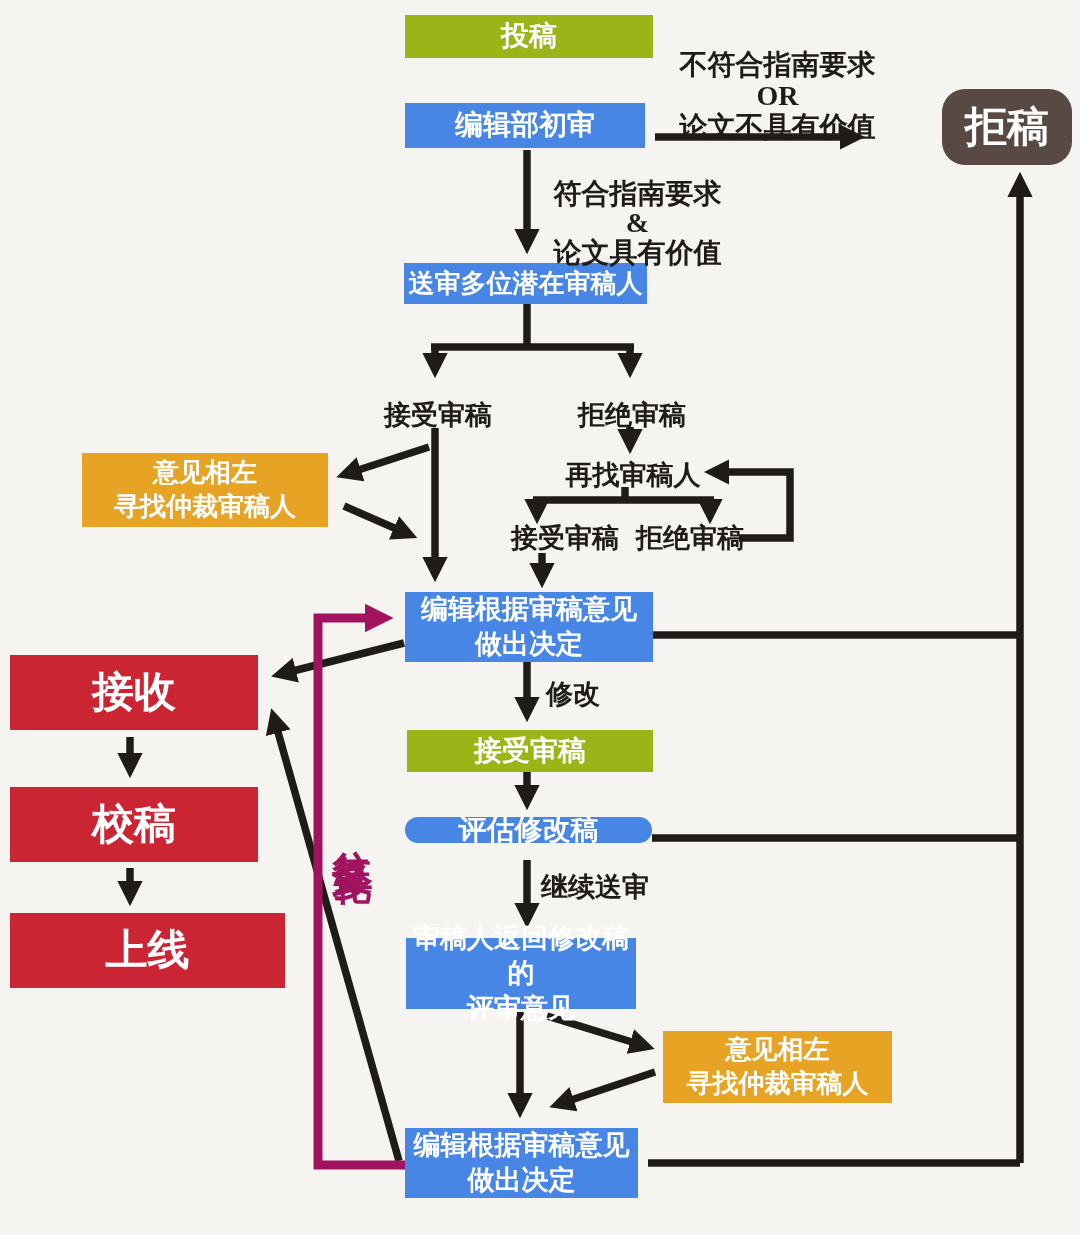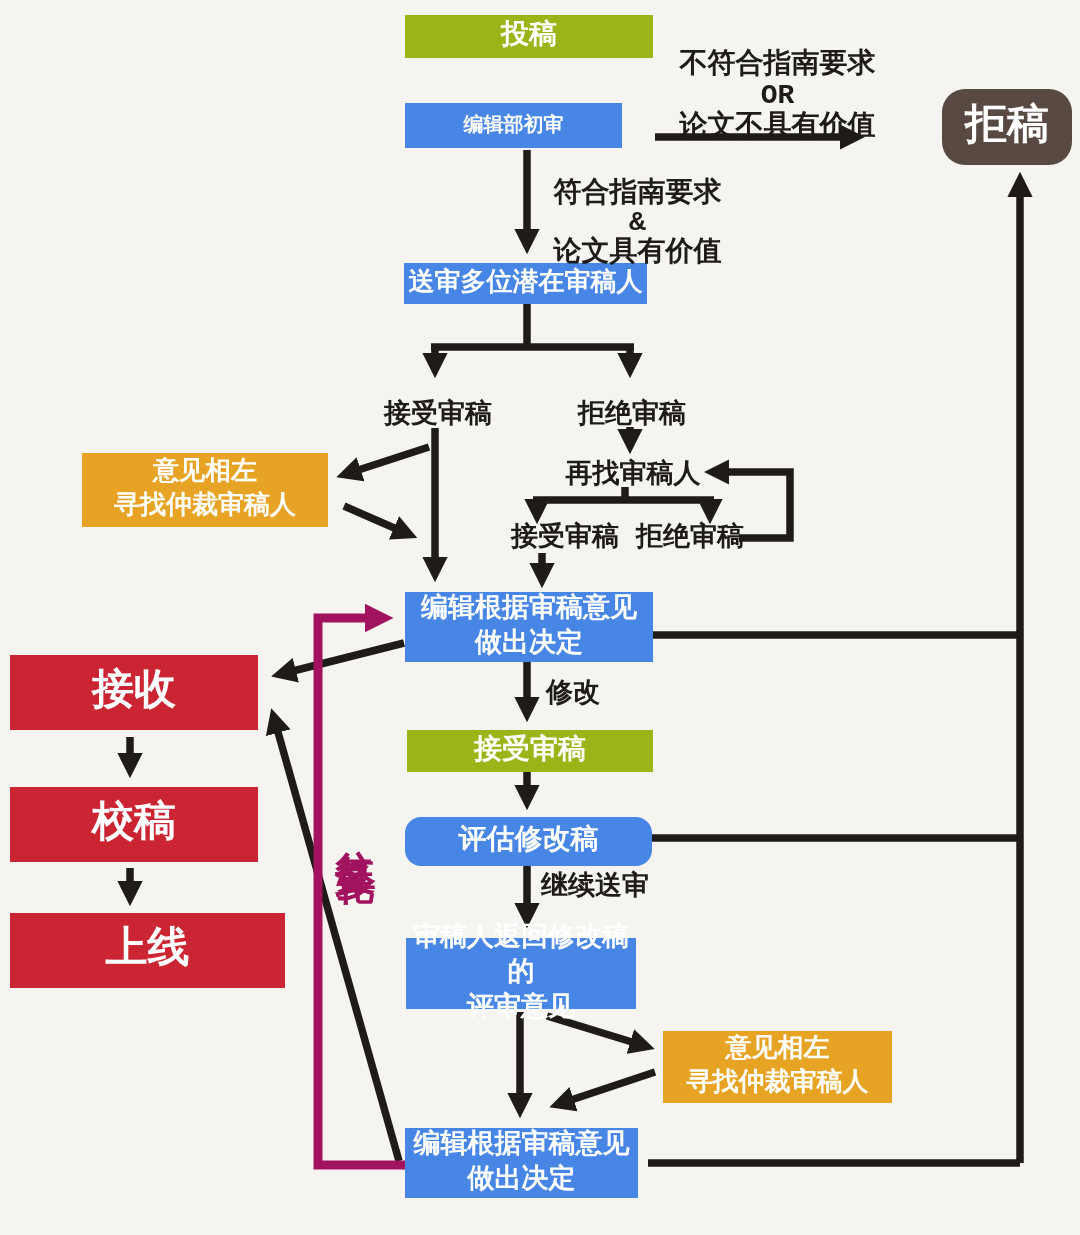--- a/index.html
+++ b/index.html
@@ -1,19 +1,19 @@
 <!DOCTYPE html>
 <html style="--background: #f5f4f1; --blue: #4786e5; --green: #9ab517; --orange: #e7a424; --red: #cb2533; --dark: #584a42; --magenta: #a2135f; --line: #1f1b18;"><head>
 <meta charset="utf-8">
 <style>
   html,body{margin:0;padding:0;background:#e9e8e6;}
   .stage{
     position:relative;width:1080px;height:1235px;margin:0 auto;
     background:var(--background,#f5f4f1);
-    font-family:Liberation Mono, monospace;overflow:hidden;
+    font-family:Liberation Serif, serif;overflow:hidden;
   }
   .layer{position:absolute;left:0;top:0;width:1080px;height:1235px;}
   svg.layer{z-index:1;}
   .node{
     position:absolute;z-index:2;display:flex;align-items:center;justify-content:center;
     color:#ffffff;font-weight:bold;text-align:center;line-height:1.3;
   }
   .node span{white-space:pre-line;}
   .blue{background:var(--blue,#4786e5);}
   .green{background:var(--green,#9ab517);}
@@ -97,21 +97,21 @@
 
     <g stroke="#a2135f" stroke-width="9" fill="none">
       <polyline points="405,1165 318,1165 318,618 382,618" marker-end="url(#ahm)"></polyline>
     </g>
   </svg>
 
   <div class="node green" style="left:405px;top:15px;width:248px;height:43px;font-size:28px;">
     <span>投稿</span>
   </div>
 
-  <div class="node blue" style="left:405px;top:103px;width:217px;height:45px;font-size:20px;">
+  <div class="node blue" style="left:405px;top:103px;width:240px;height:45px;font-size:28px;">
     <span>编辑部初审</span>
   </div>
 
   <div class="node dark" style="left:942px;top:89px;width:130px;height:76px;font-size:42px;border-radius:23px;">
     <span>拒稿</span>
   </div>
 
   <div class="node blue" style="left:404px;top:263px;width:243px;height:41px;font-size:26px;">
     <span>送审多位潜在审稿人</span>
   </div>
@@ -135,21 +135,21 @@
   </div>
 
   <div class="node red" style="left:10px;top:913px;width:275px;height:75px;font-size:42px;">
     <span>上线</span>
   </div>
 
   <div class="node green" style="left:407px;top:730px;width:246px;height:42px;font-size:28px;">
     <span>接受审稿</span>
   </div>
 
-  <div class="node blue" style="left:405px;top:817px;width:247px;height:49px;font-size:28px;border-radius:16px;">
+  <div class="node blue" style="left:405px;top:817px;width:247px;height:26px;font-size:28px;border-radius:16px;">
     <span>评估修改稿</span>
   </div>
 
   <div class="node blue" style="left:406px;top:938px;width:230px;height:71px;font-size:27px;">
     <span>审稿人返回修改稿的
 评审意见</span>
   </div>
 
   <div class="node orange" style="left:663px;top:1031px;width:229px;height:72px;font-size:26px;">
     <span>意见相左

